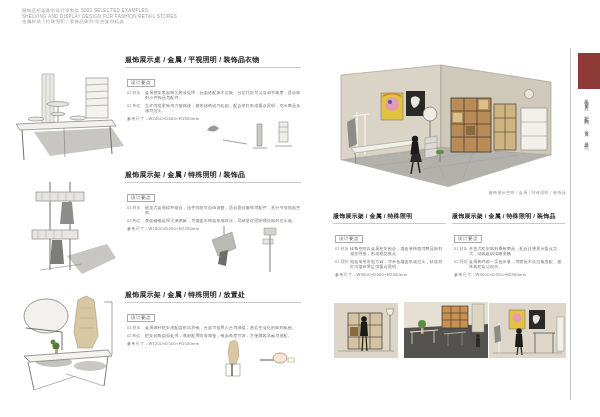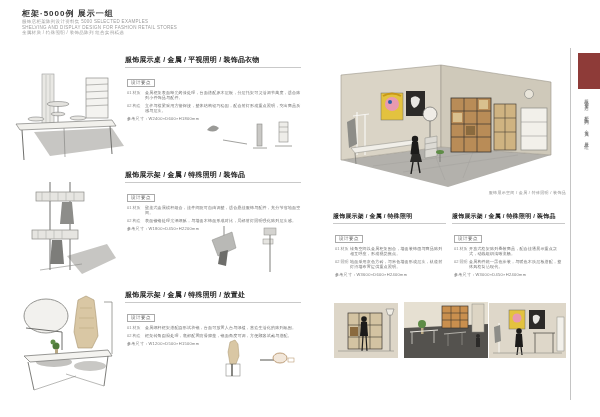--- a/index.html
+++ b/index.html
@@ -41,21 +41,20 @@
   .chapter-tab{background:#8e3b38;}
   .v-label{
     writing-mode:vertical-rl;font-size:4.5px;color:#6a6a6a;letter-spacing:1.5px;
   }
   svg{display:block;}
 </style>
 </head>
 <body>
 
 <div class="abs" style="left:22px;top:8px;width:260px;">
-  <div class="hdr-title">柜架·5000例 展示一组</div>
   <div class="hdr-sub">服饰店柜架陈列设计资料集 5000 SELECTED EXAMPLES</div>
   <div class="hdr-sub">SHELVING AND DISPLAY DESIGN FOR FASHION RETAIL STORES</div>
   <div class="hdr-sub">金属材质 / 特殊照明 / 装饰品陈列 组合实例精选</div>
 </div>
 
 <div class="abs tblock" style="left:125px;top:55px;">
   <h3>服饰展示桌 / 金属 / 平视照明 / 装饰品衣物</h3>
   <span class="tag">设计要点</span>
   <div class="spec">
     <span class="lab">01 材质</span>

